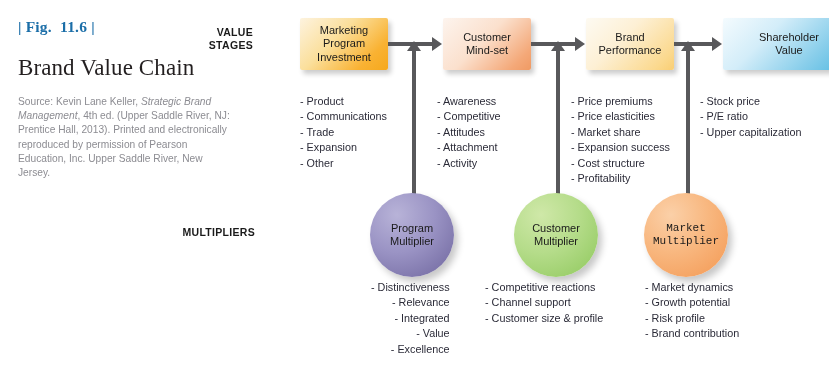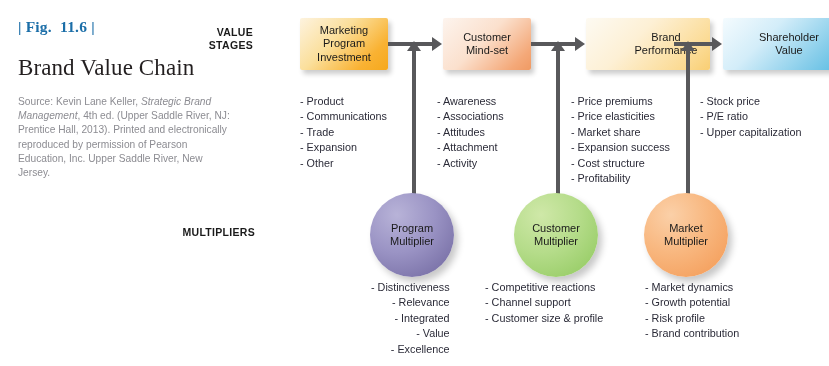--- a/index.html
+++ b/index.html
@@ -93,21 +93,20 @@
     left: 300px; width: 88px;
     background: linear-gradient(135deg, #fdf3df 0%, #fbdf9b 40%, #f9b233 78%, #f6a81c 100%);
   }
   #box-customer {
     left: 443px; width: 88px;
     background: linear-gradient(135deg, #fdf4ee 0%, #fbe0cd 45%, #f4a878 85%, #f09a63 100%);
   }
   #box-brand {
     left: 586px; width: 88px;
     background: linear-gradient(135deg, #fdfaf2 0%, #fdf0d5 40%, #fbd98f 85%, #f9ce73 100%);
-    padding-left: 36px;
   }
   #box-shareholder {
     left: 723px; width: 92px;
     background: linear-gradient(135deg, #f4fbfe 0%, #d3edf9 38%, #86cdea 80%, #62bfe4 100%);
     padding-left: 20px;
   }
 
   
   .h-arrow {
     position: absolute;
@@ -186,20 +185,21 @@
     left: 370px;
     background: radial-gradient(circle at 32% 26%, #b8b3d8 0%, #9a93c4 45%, #7f77ac 78%, #6e6799 100%);
   }
   #circle-customer {
     left: 514px;
     background: radial-gradient(circle at 32% 26%, #cfe8a8 0%, #b5dc8a 45%, #9ccf6c 80%, #8dc65d 100%);
   }
   #circle-market {
     left: 644px;
     background: radial-gradient(circle at 32% 26%, #fbd0a8 0%, #f8b77f 45%, #f5a362 80%, #f29a55 100%);
+    font-family: Liberation Mono, monospace;
   }
 </style>
 </head>
 <body>
 
 <div id="figure">
 
   <div class="caption-block">
     <div class="fig-label">| Fig.  11.6 |</div>
     <div class="fig-title">Brand Value Chain</div>
@@ -248,21 +248,21 @@
 
   <div class="bullet-list" id="list-marketing">
     <div>- Product</div>
     <div>- Communications</div>
     <div>- Trade</div>
     <div>- Expansion</div>
     <div>- Other</div>
   </div>
   <div class="bullet-list" id="list-customer">
     <div>- Awareness</div>
-    <div>- Associations</div>
+    <div>- Competitive</div>
     <div>- Attitudes</div>
     <div>- Attachment</div>
     <div>- Activity</div>
   </div>
   <div class="bullet-list" id="list-brand">
     <div>- Price premiums</div>
     <div>- Price elasticities</div>
     <div>- Market share</div>
     <div>- Expansion success</div>
     <div>- Cost structure</div>

